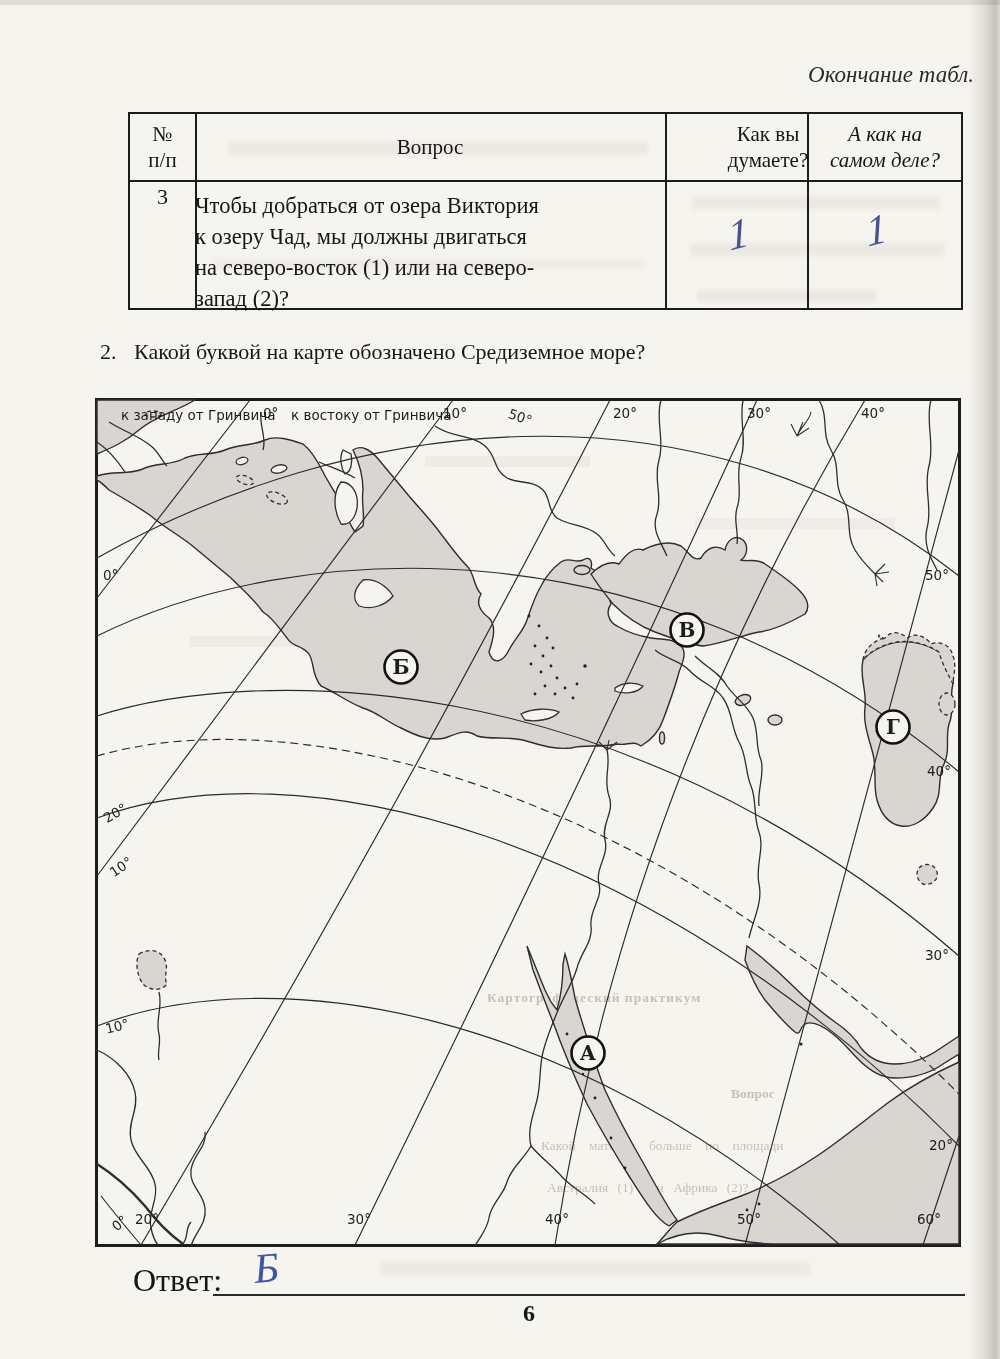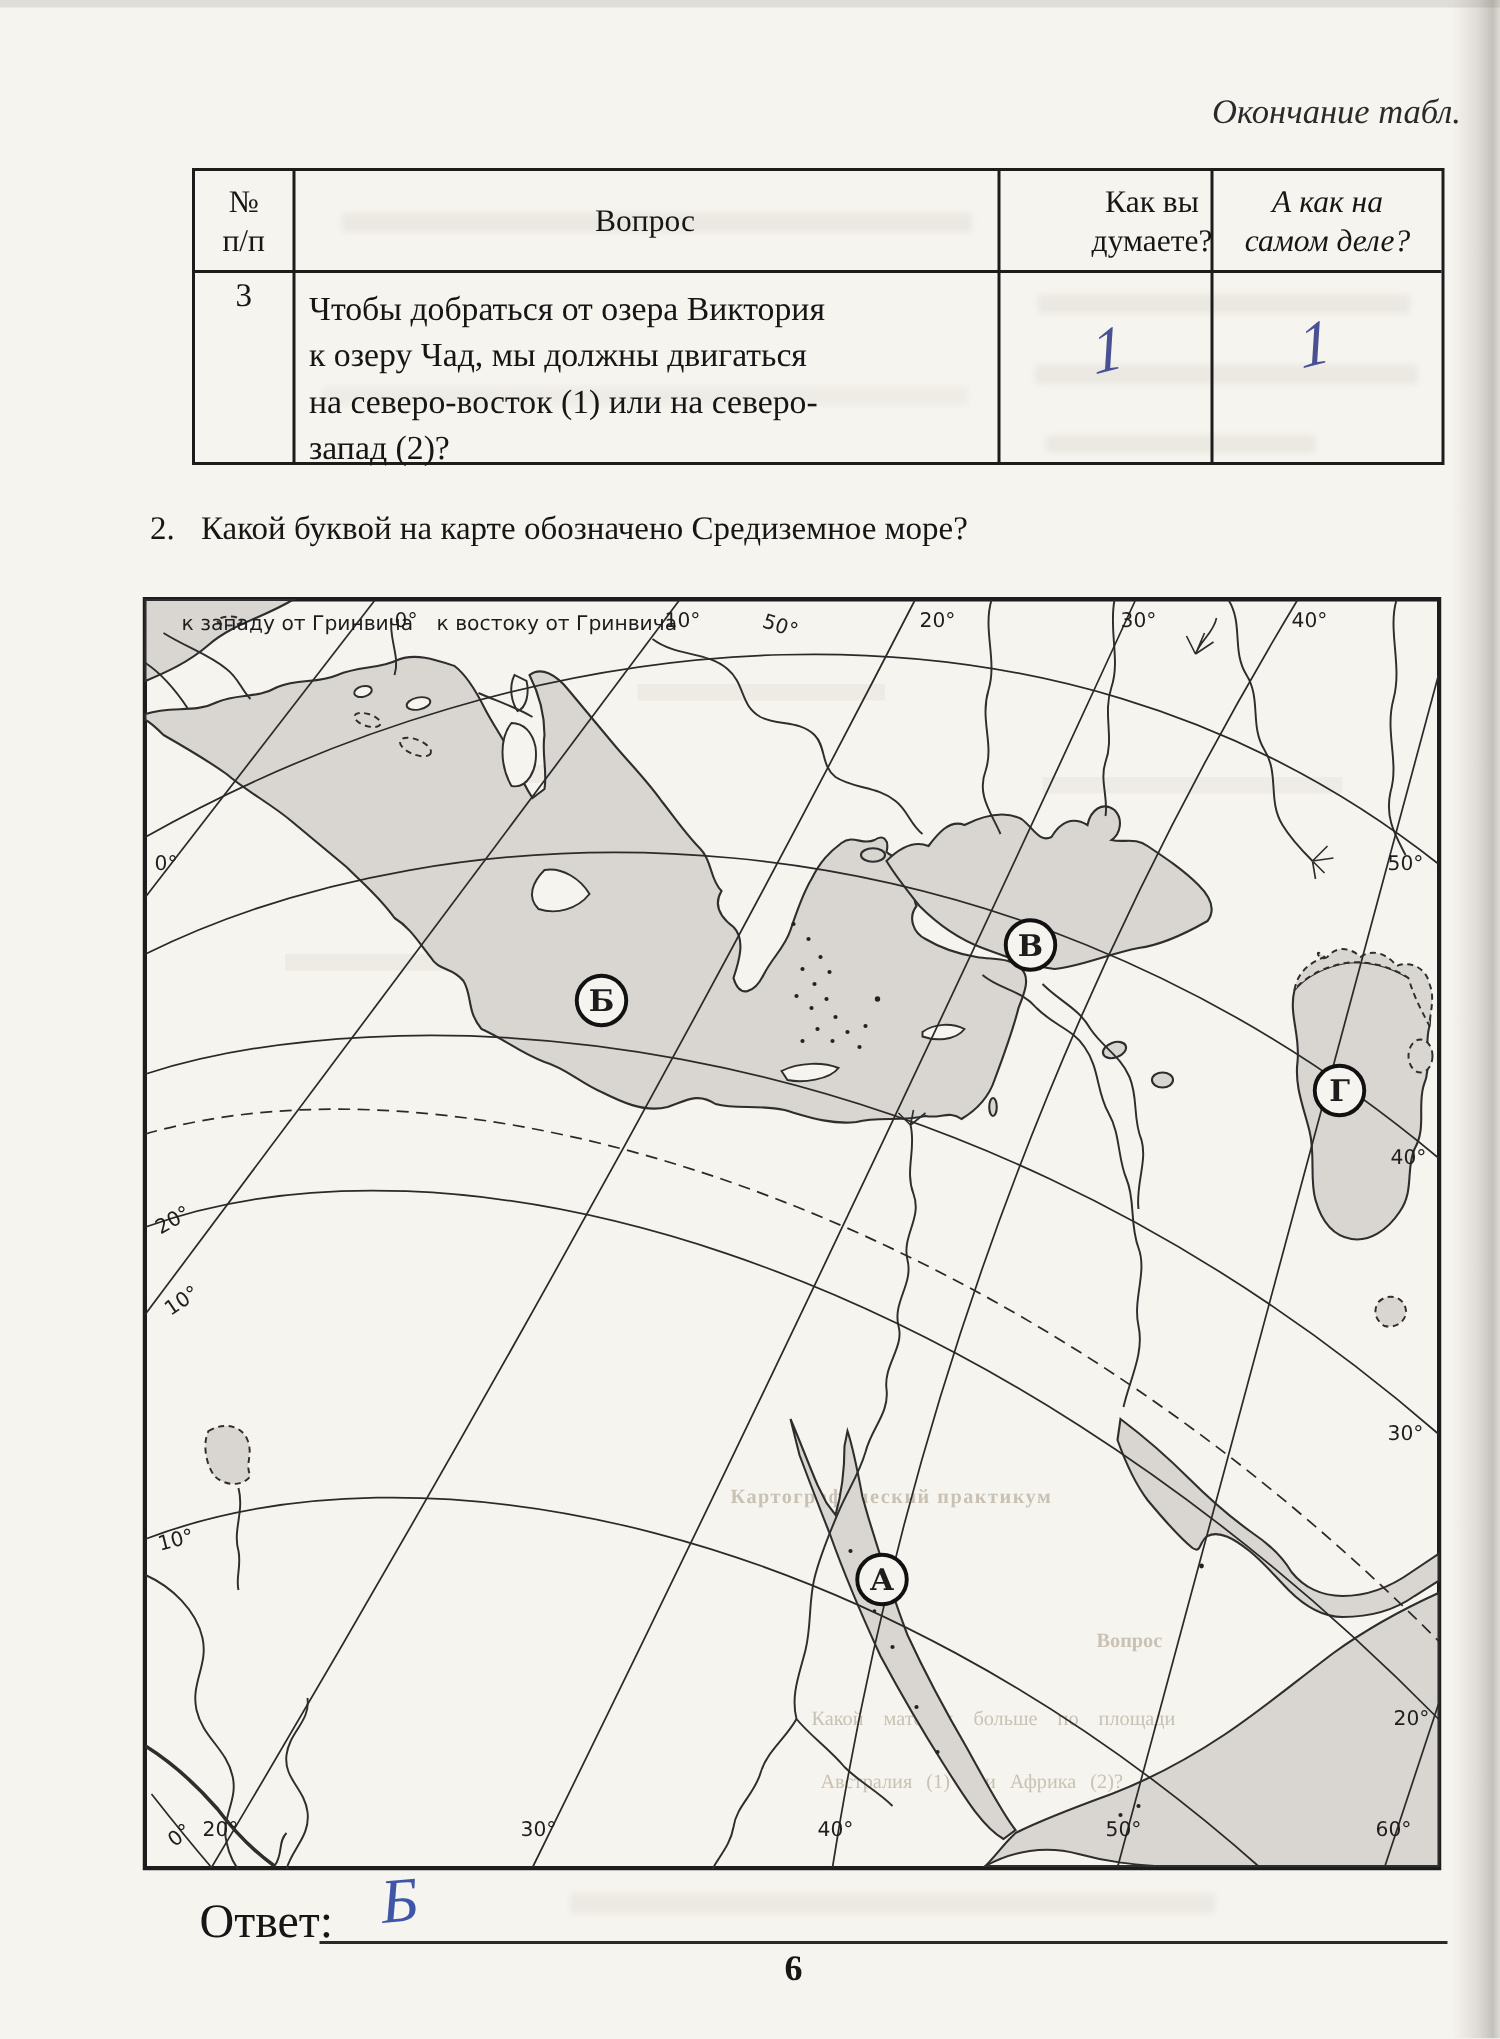--- a/index.html
+++ b/index.html
@@ -13,21 +13,21 @@
   .ghostbar{background:#8d8572;opacity:.10;filter:blur(2px);border-radius:2px;}
   
   .endnote{top:62px;right:26px;font-style:italic;font-size:23px;color:#2a2a2a;}
   
   .qtable{left:128px;top:112px;width:835px;height:198px;border:2px solid #1c1c1c;box-sizing:border-box;}
   .qtable .vline{position:absolute;top:0;bottom:0;width:2px;background:#1c1c1c;}
   .qtable .hline{position:absolute;left:0;right:0;height:2px;background:#1c1c1c;}
   .hcell{position:absolute;top:0;height:66px;display:flex;flex-direction:column;align-items:center;justify-content:center;
          font-size:21px;line-height:1.25;text-align:center;}
   .num-cell{position:absolute;left:0;top:70px;width:65px;text-align:center;font-size:22px;}
-  .qtext{position:absolute;left:76px;top:76px;width:450px;font-size:22.5px;line-height:1.38;}
+  .qtext{position:absolute;left:65px;top:76px;width:450px;font-size:22.5px;line-height:1.38;}
   .hand{font-style:italic;color:#4a5094;font-family:"Liberation Serif",serif;}
   .hand-1{font-size:42px;transform:rotate(-14deg) skewX(-8deg);}
   
   .q2{left:100px;top:339px;width:860px;font-size:22px;font-weight:normal;}
   .q2 .qnum{display:inline-block;width:34px;}
   
   .mapbox{left:95px;top:398px;width:866px;height:849px;}
   svg text{font-family:"DejaVu Sans",sans-serif;font-size:13.5px;fill:#1d1d1d;}
   svg text.lett{font-family:"DejaVu Serif",serif;font-weight:bold;font-size:20px;}
   svg text.ghost{font-family:"Liberation Serif",serif;fill:#beb5a4;opacity:.8;}

